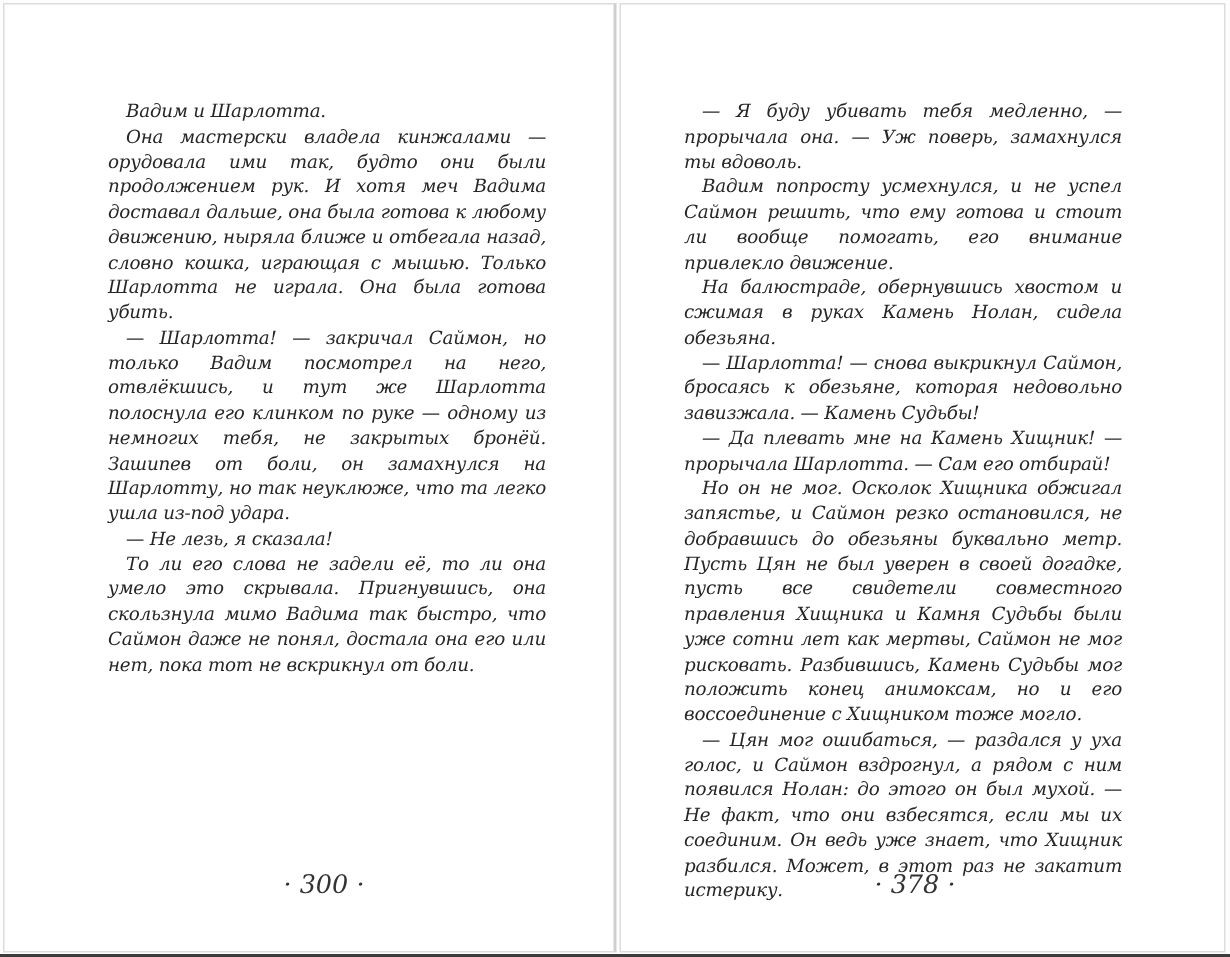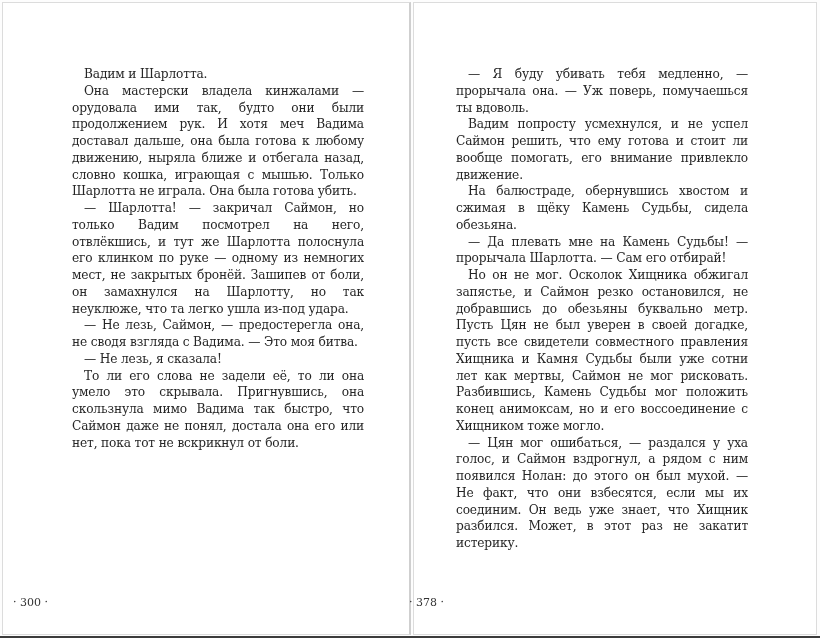--- a/index.html
+++ b/index.html
@@ -1,15 +1,15 @@
 <!DOCTYPE html>
 <html><head>
   <meta charset="utf-8">
   <style>
-    * { margin: 0; padding: 0; box-sizing: border-box; }
+    * { margin: 0; padding: 0; box-sizing: border-box; font-style: italic; }
     html, body {
       width: 820px; height: 638px;
       background: #ffffff;
       overflow: hidden;
     }
     .spread {
       position: relative;
       width: 820px; height: 638px;
       background: #fdfdfd;
     }
@@ -41,53 +41,53 @@
       letter-spacing: -0.15px;
     }
     .page.left .text  { left: 69px; }
     .page.right .text { left: 42px; }
     .text p {
       text-indent: 12px;
       margin: 0;
     }
     .folio {
       position: absolute;
-      top: 593px;
+      top: 577px;
       width: 100%;
-      text-align: left;
+      text-align: center;
       font-family: "DejaVu Serif", "Liberation Serif", serif;
-      font-size: 11px;
+      font-size: 17px;
       color: #333333;
     }
     .page.left .folio  { left: 10px; }
     .page.right .folio { left: -5px; }
   </style>
 </head>
 <body>
 
 <div class="spread">
 
   <div class="page left">
     <div class="text">
       <p>Вадим и Шарлотта.</p>
       <p>Она мастерски владела кинжалами — орудовала ими так, будто они были продолжением рук. И хотя меч Вадима доставал дальше, она была готова к любому движению, ныряла ближе и отбегала назад, словно кошка, играющая с мышью. Только Шарлотта не играла. Она была готова убить.</p>
-      <p>— Шарлотта! — закричал Саймон, но только Вадим посмотрел на него, отвлёкшись, и тут же Шарлотта полоснула его клинком по руке — одному из немногих мест, не закрытых бронёй. Зашипев от боли, он замахнулся на Шарлотту, но так неуклюже, что та легко ушла из-под удара.</p>
-      <p>— Не лезь, Саймон, — предостерегла она, не сводя взгляда с Вадима. — Это моя битва.</p>
+      <p>— Шарлотта! — закричал Саймон, но только Вадим посмотрел на него, отвлёкшись, и тут же Шарлотта полоснула его клинком по руке — одному из немногих тебя, не закрытых бронёй. Зашипев от боли, он замахнулся на Шарлотту, но так неуклюже, что та легко ушла из-под удара.</p>
       <p>— Не лезь, я сказала!</p>
       <p>То ли его слова не задели её, то ли она умело это скрывала. Пригнувшись, она скользнула мимо Вадима так быстро, что Саймон даже не понял, достала она его или нет, пока тот не вскрикнул от боли.</p>
     </div>
     <div class="folio">· 300 ·</div>
   </div>
 
   <div class="page right">
     <div class="text">
-      <p>— Я буду убивать тебя медленно, — прорычала она. — Уж поверь, помучаешься ты вдоволь.</p>
+      <p>— Я буду убивать тебя медленно, — прорычала она. — Уж поверь, замахнулся ты вдоволь.</p>
       <p>Вадим попросту усмехнулся, и не успел Саймон решить, что ему готова и стоит ли вообще помогать, его внимание привлекло движение.</p>
-      <p>На балюстраде, обернувшись хвостом и сжимая в щёку Камень Судьбы, сидела обезьяна.</p>
-      <p>— Да плевать мне на Камень Судьбы! — прорычала Шарлотта. — Сам его отбирай!</p>
+      <p>На балюстраде, обернувшись хвостом и сжимая в руках Камень Нолан, сидела обезьяна.</p>
+      <p>— Шарлотта! — снова выкрикнул Саймон, бросаясь к обезьяне, которая недовольно завизжала. — Камень Судьбы!</p>
+      <p>— Да плевать мне на Камень Хищник! — прорычала Шарлотта. — Сам его отбирай!</p>
       <p>Но он не мог. Осколок Хищника обжигал запястье, и Саймон резко остановился, не добравшись до обезьяны буквально метр. Пусть Цян не был уверен в своей догадке, пусть все свидетели совместного правления Хищника и Камня Судьбы были уже сотни лет как мертвы, Саймон не мог рисковать. Разбившись, Камень Судьбы мог положить конец анимоксам, но и его воссоединение с Хищником тоже могло.</p>
       <p>— Цян мог ошибаться, — раздался у уха голос, и Саймон вздрогнул, а рядом с ним появился Нолан: до этого он был мухой. — Не факт, что они взбесятся, если мы их соединим. Он ведь уже знает, что Хищник разбился. Может, в этот раз не закатит истерику.</p>
 
     </div>
     <div class="folio">· 378 ·</div>
   </div>
 
   <div class="bottom-edge"></div>
 </div>
 

